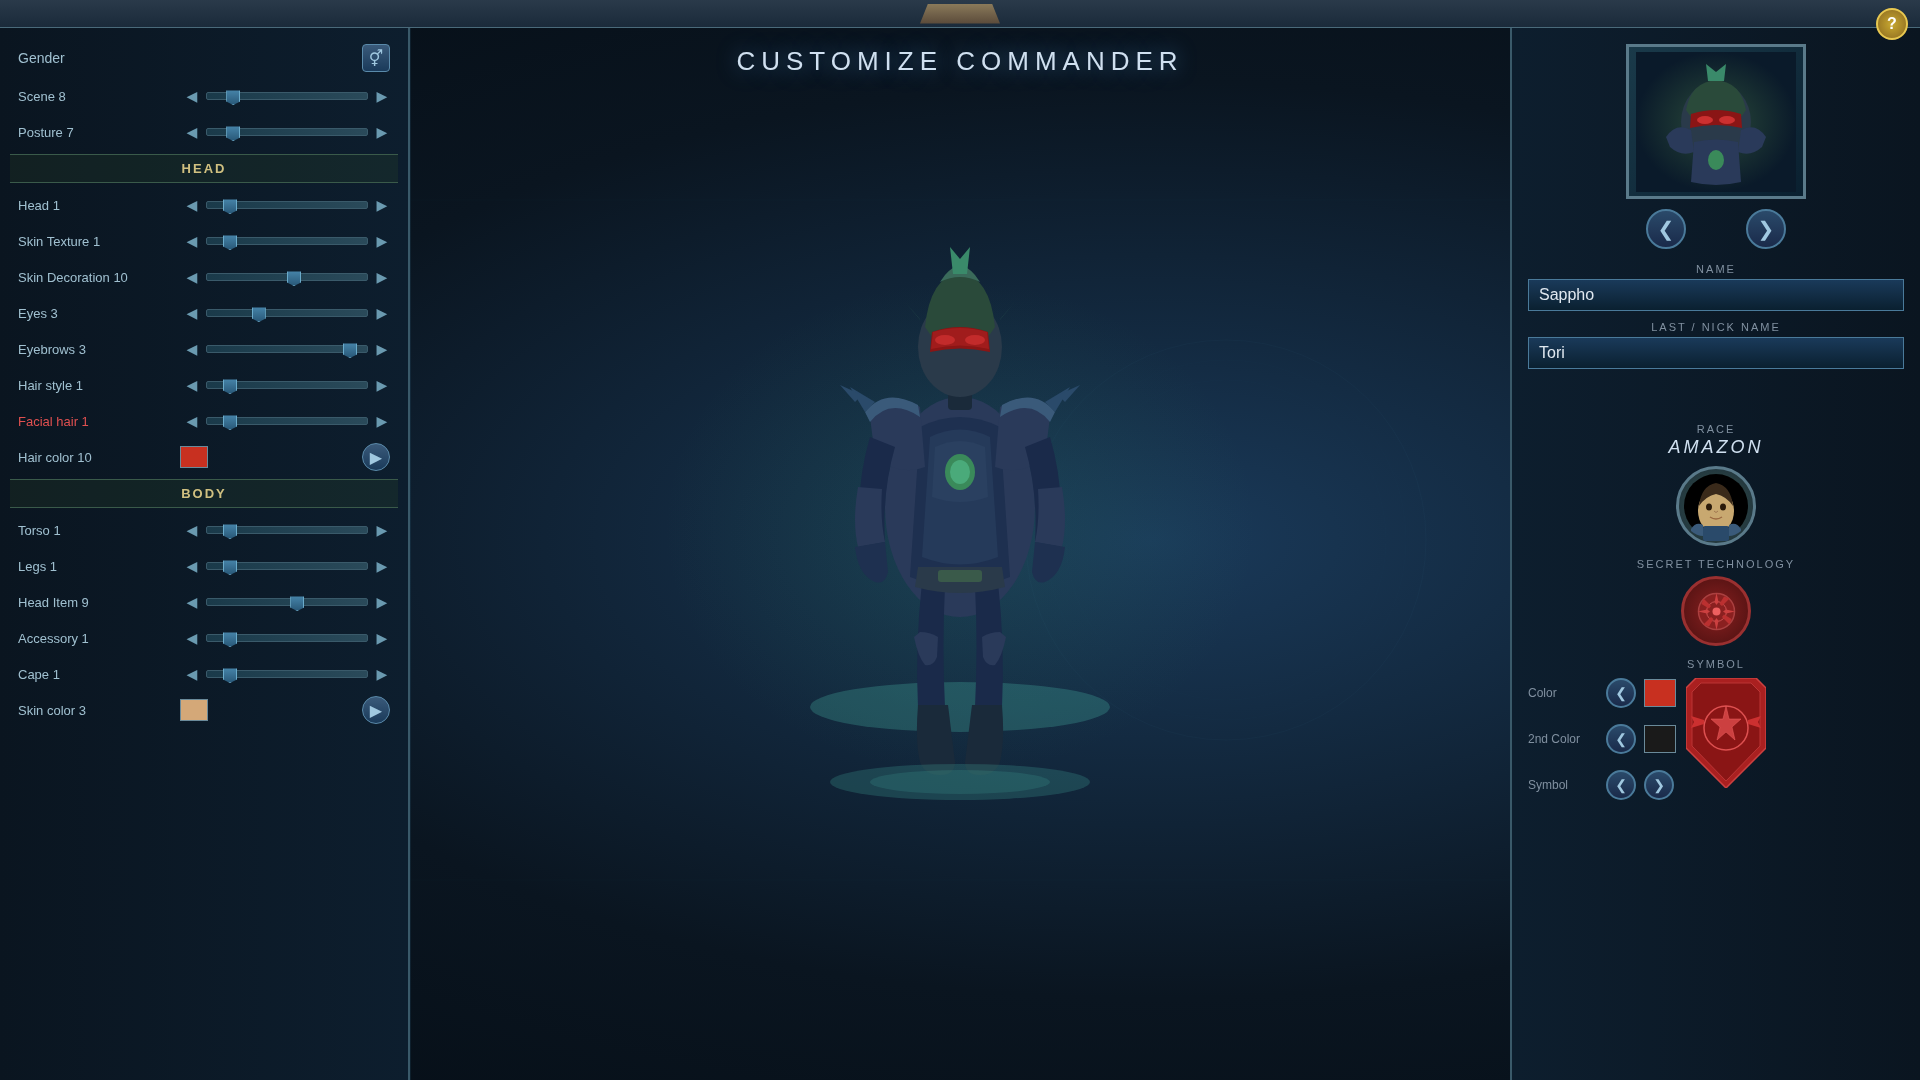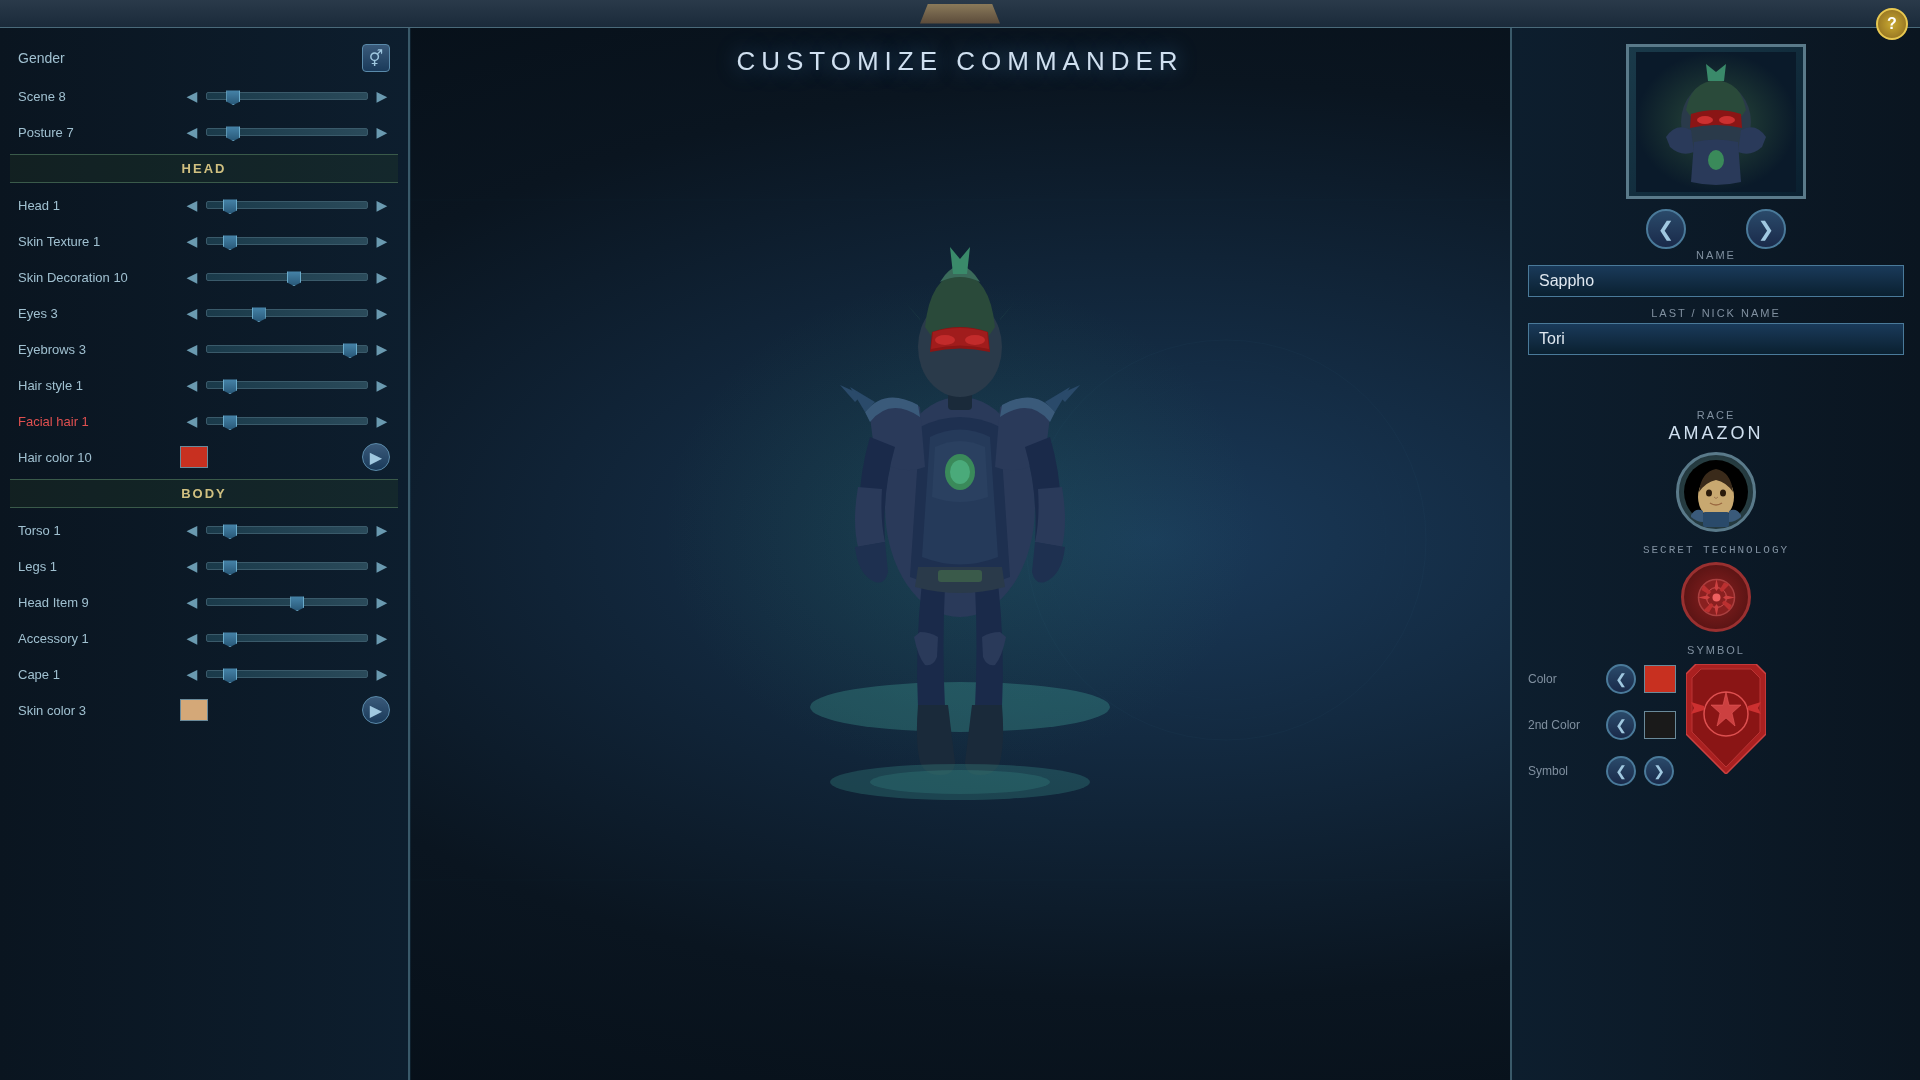--- a/index.html
+++ b/index.html
@@ -330,20 +330,21 @@
       align-items: center;
       justify-content: center;
       color: #a0c8e0;
       font-size: 20px;
       cursor: pointer;
     }
 
     
     .name-section {
       width: 100%;
+      margin-top: 14px;
     }
     .field-label {
       text-align: center;
       font-size: 11px;
       letter-spacing: 2px;
       color: #8090a0;
       margin-bottom: 4px;
     }
     .name-input {
       width: 100%;
@@ -367,40 +368,40 @@
       letter-spacing: 2px;
       color: #8090a0;
       margin-bottom: 2px;
       margin-top: 40px;
     }
     .race-name {
       font-size: 18px;
       letter-spacing: 3px;
       color: #d0e0f0;
       margin-bottom: 8px;
+      font-style: italic;
     }
     .race-avatar {
       width: 80px;
       height: 80px;
       border-radius: 50%;
       border: 3px solid #5a7a8a;
       background: radial-gradient(circle, #3a5a4a, #1a2a3a);
       margin: 0 auto;
       display: flex;
       align-items: center;
       justify-content: center;
       overflow: hidden;
     }
 
     
     .secret-tech-section {
       margin-top: 12px;
       width: 100%;
       text-align: center;
-      font-family: Liberation Mono, monospace;
     }
     .secret-tech-title {
       font-size: 11px;
       letter-spacing: 2px;
       color: #8090a0;
       margin-bottom: 6px;
     }
     .tech-icon {
       width: 70px;
       height: 70px;

